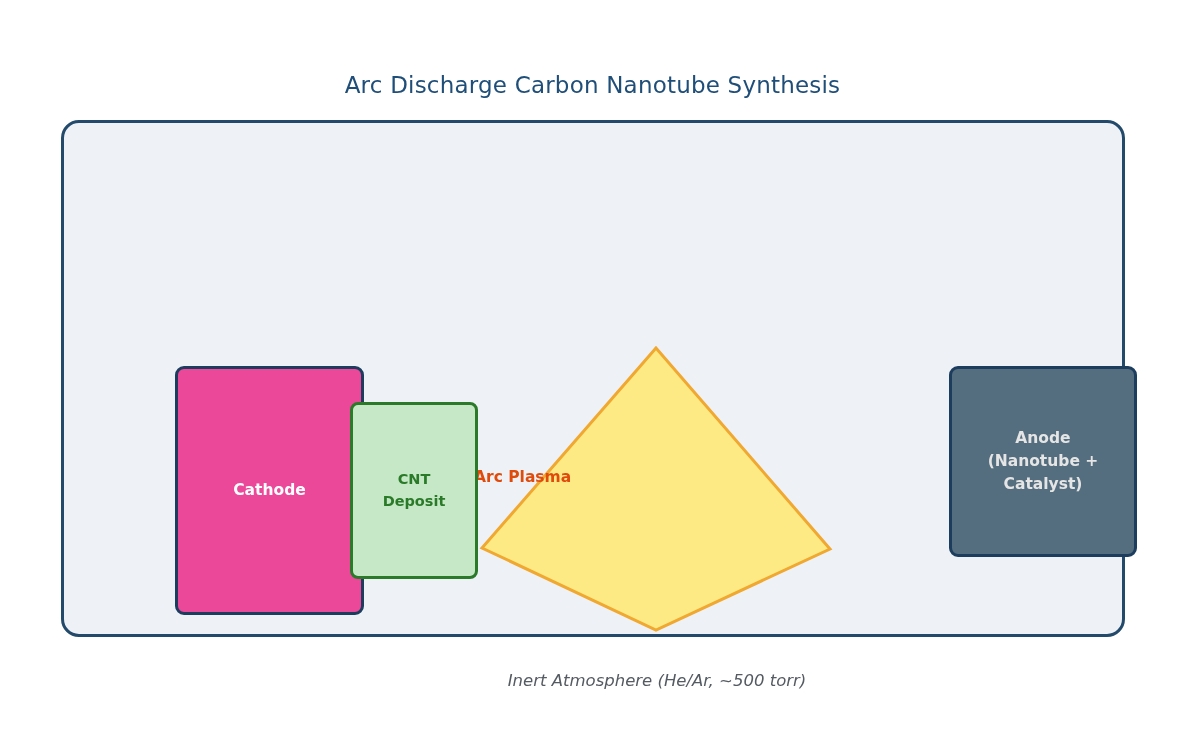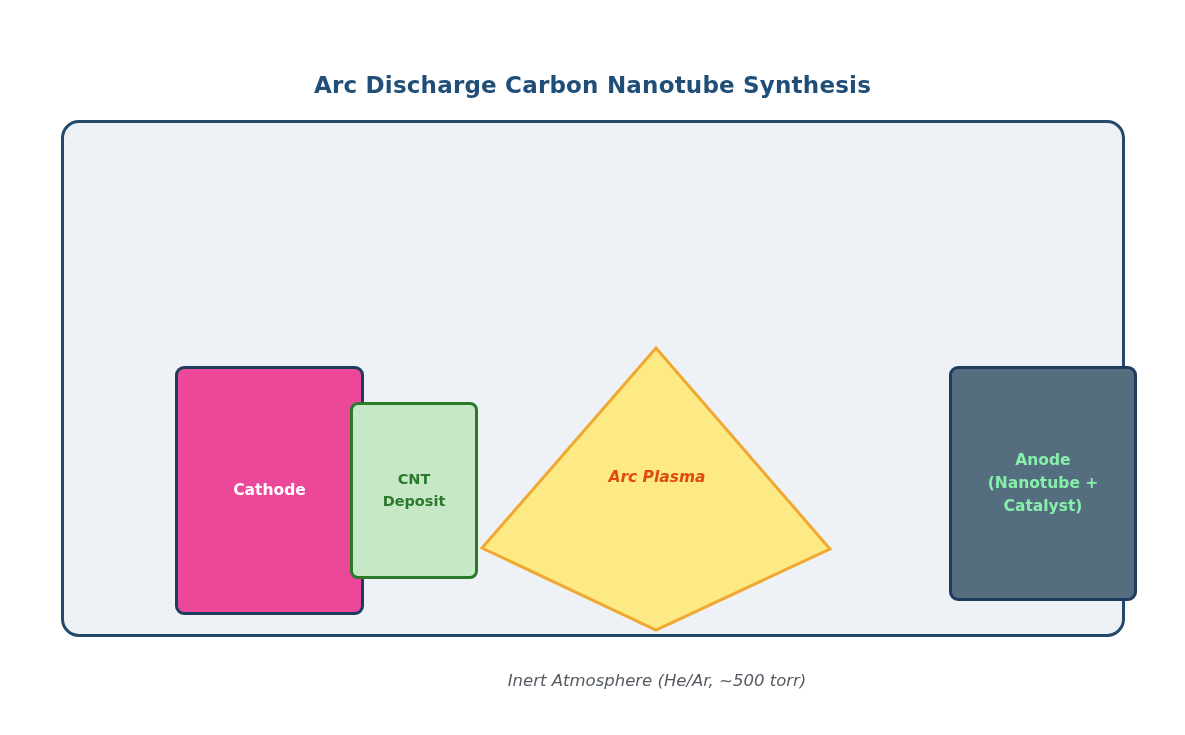--- a/index.html
+++ b/index.html
@@ -25,21 +25,21 @@
   }
 
   
   .diagram-title {
     position: absolute;
     left: 0;
     top: 72px;
     width: 1185px;
     text-align: center;
     font-size: 23px;
-    font-weight: bold;
+    font-weight: normal;
     color: #1f4e79;
     letter-spacing: 0.2px;
     white-space: nowrap;
   }
 
   
   .chamber {
     position: absolute;
     left: 61px;
     top: 120px;
@@ -73,24 +73,24 @@
     border: 3px solid #1c3d5e;
     color: #ffffff;
     font-size: 15.5px;
     z-index: 2;
   }
 
   .anode {
     left: 885px;
     top: 243px;
     width: 188px;
-    height: 235px;
+    height: 191px;
     background: #546e7f;
     border: 3px solid #1c3d5e;
-    color: #86efac;
+    color: #e5e5e5;
     font-size: 15.5px;
     z-index: 2;
   }
 
   .cnt-deposit {
     left: 286px;
     top: 279px;
     width: 128px;
     height: 177px;
     background: #c6e8c6;
@@ -121,27 +121,25 @@
     position: absolute;
     left: 0;
     top: 0;
     display: block;
   }
   .plasma-label {
     position: absolute;
     left: 0;
     top: 125px;
     width: 366px;
-    text-align: center;
     font-size: 15.5px;
     font-weight: bold;
     color: #e04a0a;
     line-height: 1.48;
     pointer-events: none;
-    font-style: italic;
   }
   .plasma-label > div { display: block; }
 
   
   .atmosphere-caption {
     position: absolute;
     left: 61px;
     top: 548px;
     width: 1064px;
     text-align: center;

